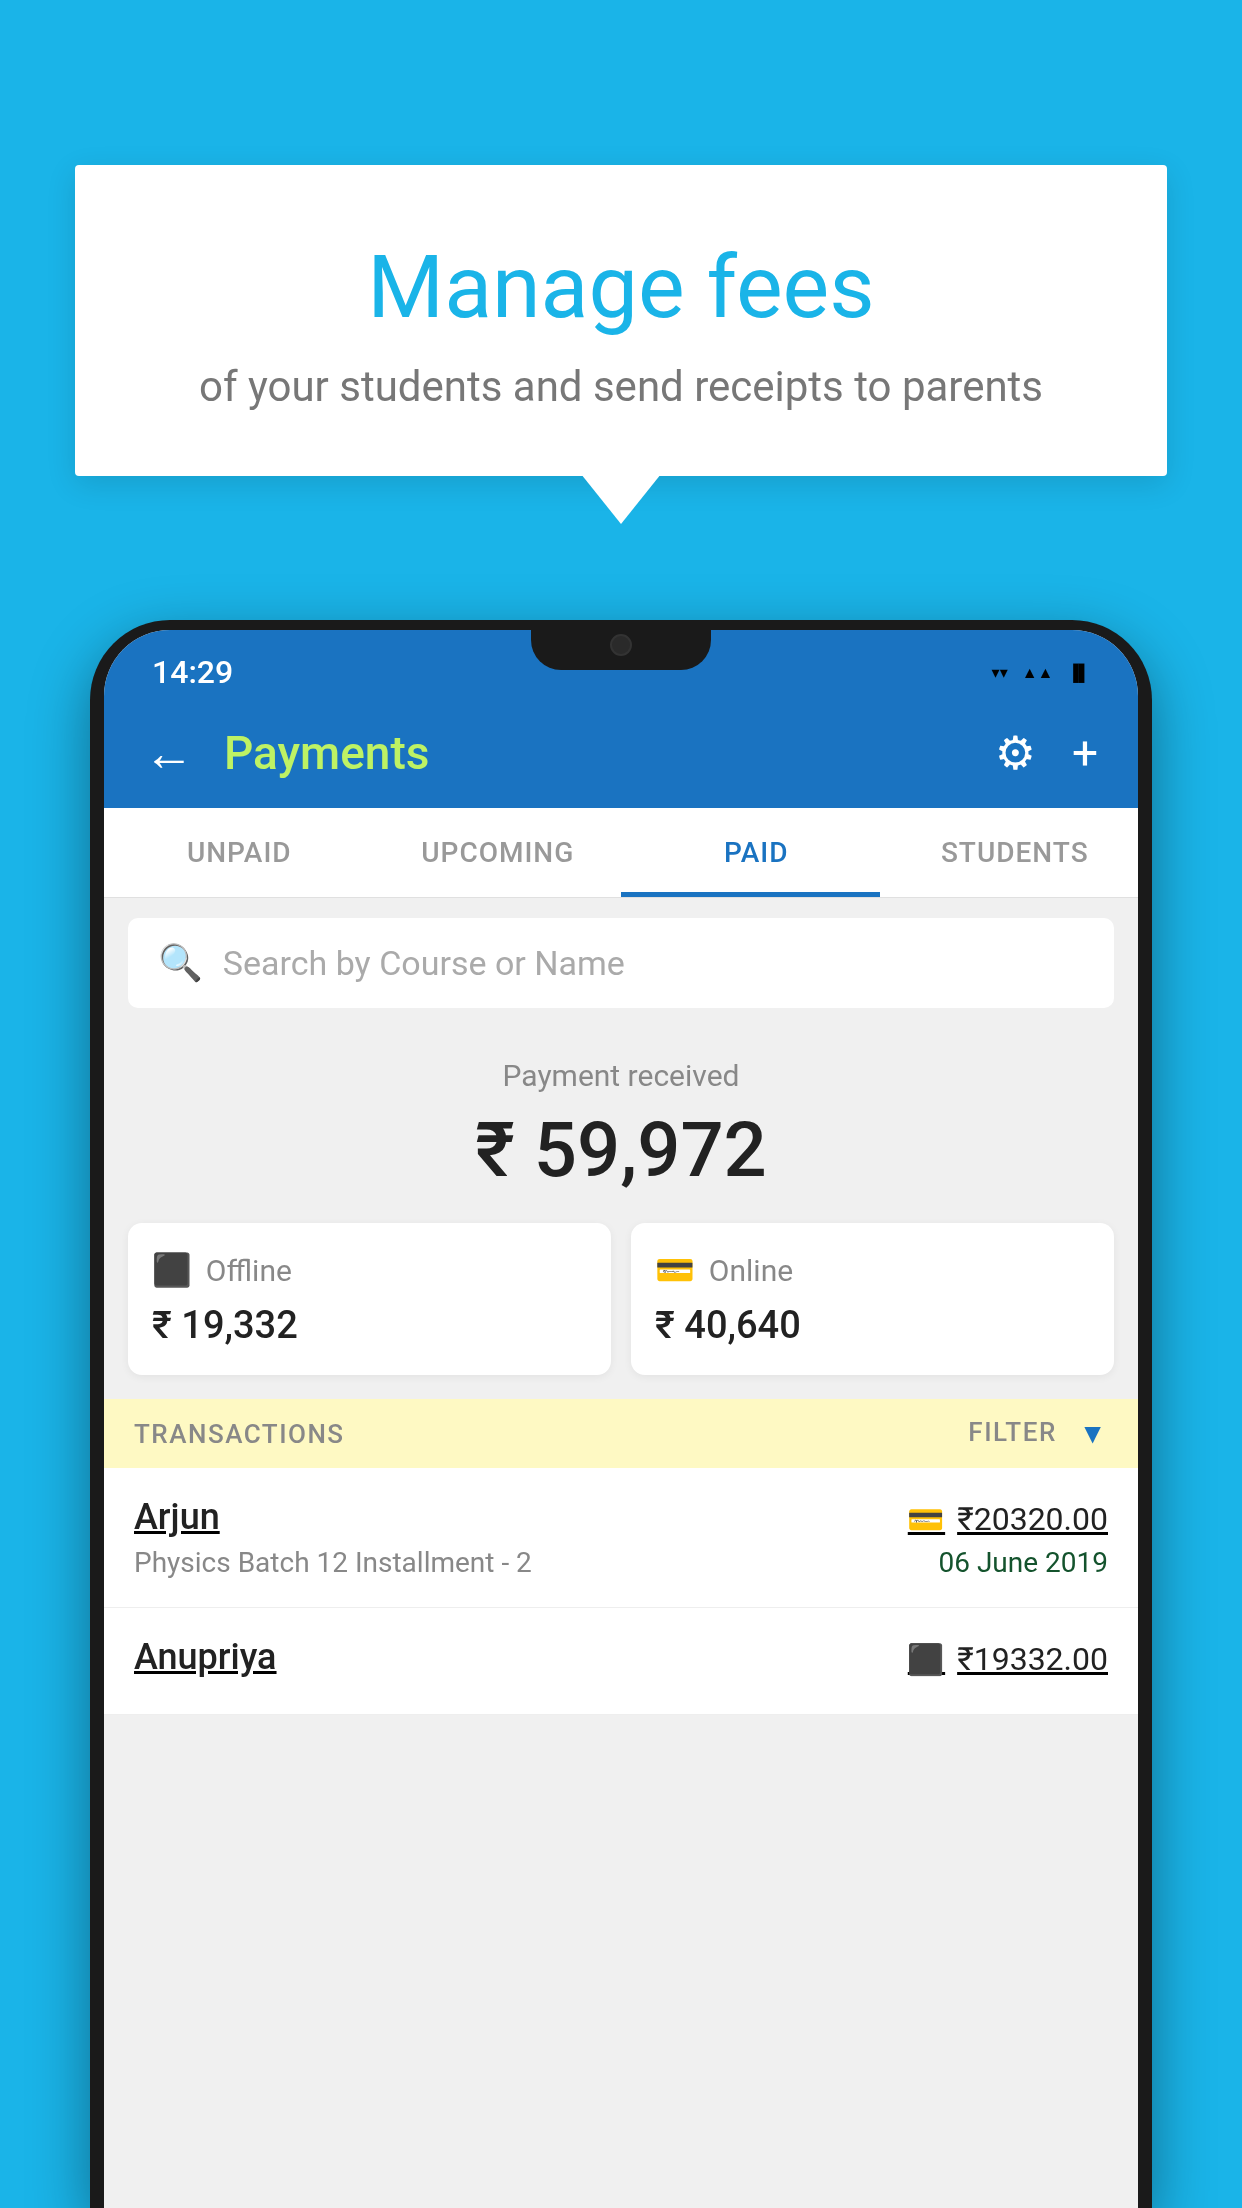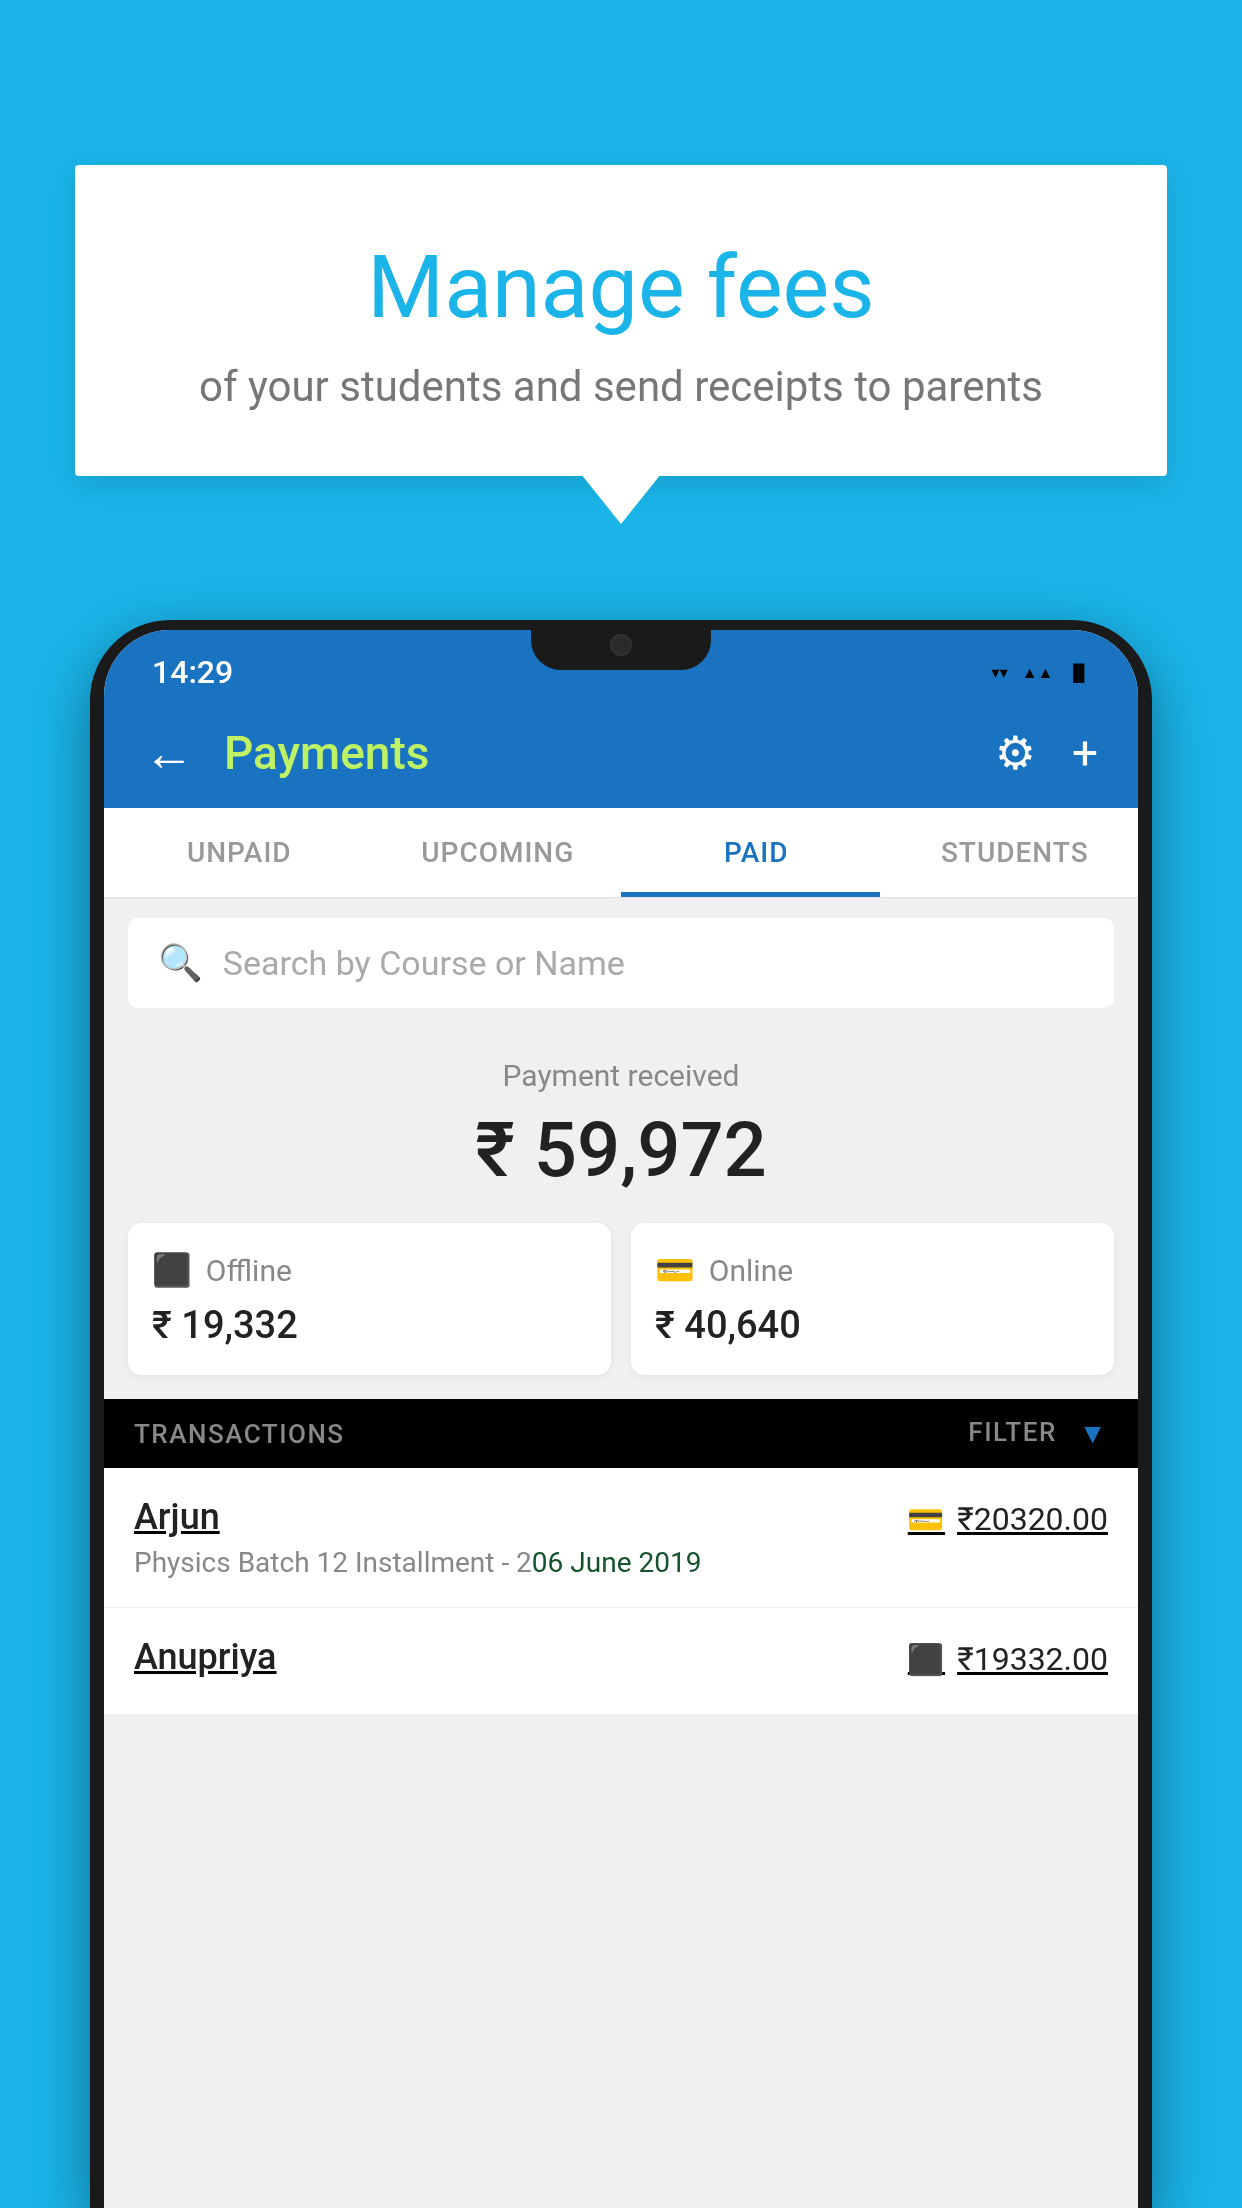--- a/index.html
+++ b/index.html
@@ -290,21 +290,21 @@
       font-weight: 500;
       margin-top: 6px;
     }
 
     
     .transactions-header {
       display: flex;
       justify-content: space-between;
       align-items: center;
       padding: 18px 30px;
-      background: #000000;
+      background: #fef9c3;
     }
 
     .transactions-label {
       color: #888;
       font-size: 26px;
       font-weight: 500;
       letter-spacing: 1.5px;
     }
 
     .filter-btn {
@@ -356,20 +356,21 @@
       font-weight: 400;
     }
 
     .pay-icon {
       color: #888;
       font-size: 30px;
     }
 
     .transaction-bottom {
       display: flex;
+      justify-content: space-between;
     }
 
     .transaction-course {
       color: #888;
       font-size: 28px;
     }
 
     .transaction-date {
       color: #14532d;
       font-size: 28px;

